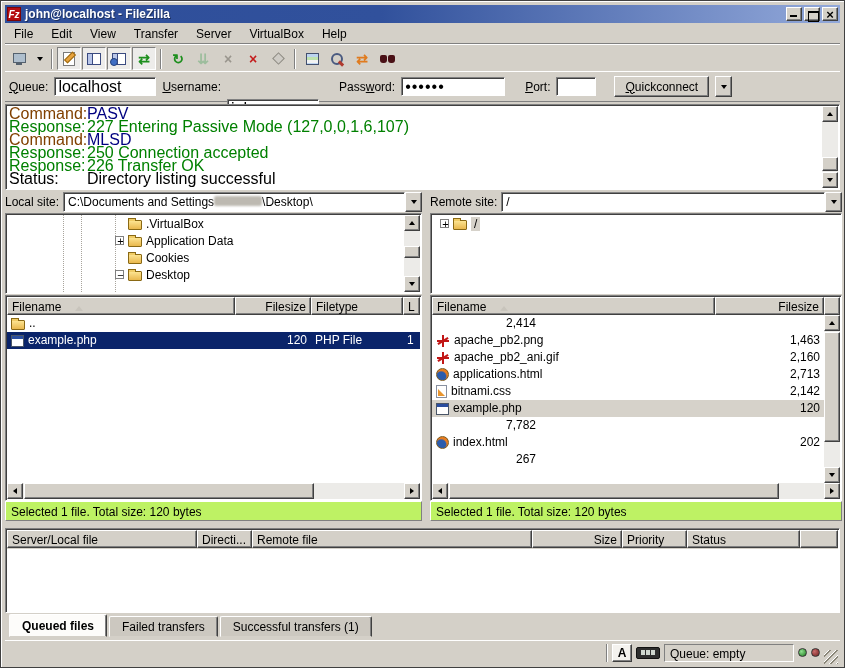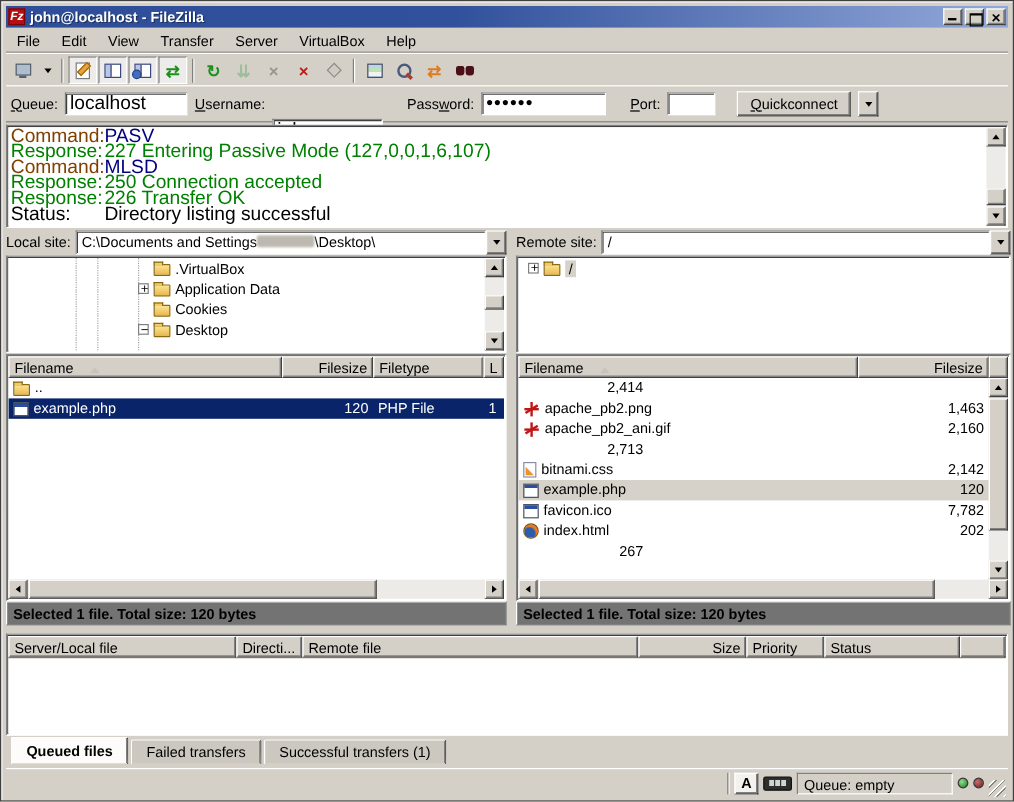--- a/index.html
+++ b/index.html
@@ -145,21 +145,21 @@
   .fi { flex:none; }
   .icon-apache { position:relative; width:14px; height:14px; background:linear-gradient(#c11616,#c11616) center/12px 2px no-repeat; }
   .icon-apache::before { content:""; position:absolute; left:6px; top:1px; width:2px; height:12px; background:#c11616; }
   .icon-apache::after { content:""; position:absolute; left:6px; top:1px; width:2px; height:12px; background:#c11616; transform:rotate(58deg); }
   .icon-ff { width:13px; height:13px; border-radius:50%; border:1px solid #7a5a20; background:radial-gradient(circle at 38% 68%, #2b5cad 0 44%, #e87c1e 58%); }
   .icon-doc { position:relative; width:11px; height:13px; background:#fff; border:1px solid #8890a0; }
   .icon-doc::after { content:""; position:absolute; left:1px; bottom:1px; width:0; height:0; border-left:7px solid #e8952f; border-top:7px solid transparent; }
   .icon-win { width:13px; height:12px; background:linear-gradient(#2b4ea0 0 3px, #fff 3px); border:1px solid #4a5668; }
 
   
-  .statusline { position:absolute; top:500px; height:20px; padding:3px 0 0 5px; border:1px solid; border-color:#fff #808080 #808080 #fff; background:#737373; white-space:nowrap; overflow:hidden;font-weight:bold; }
+  .statusline { position:absolute; top:500px; height:20px; padding:3px 0 0 5px; border:1px solid; border-color:#fff #808080 #808080 #fff; background:#bef264; white-space:nowrap; overflow:hidden; }
   #local-status { left:4px; width:417px; }
   #remote-status { left:429px; width:412px; }
 
   
   #queue { position:absolute; left:4px; top:527px; right:4px; height:85px; }
   #queue-hdr { position:absolute; left:1px; right:1px; top:1px; height:19px; display:flex; background:#d4d0c8; }
   #queue-body { position:absolute; left:1px; right:1px; top:20px; bottom:1px; background:#fff; }
   .qc0{width:190px;} .qc1{width:55px;} .qc2{width:280px;} .qc3{width:90px;} .qc4{width:65px;} .qc5{width:113px;} .qc6{flex:1;}
 
   
@@ -436,41 +436,41 @@
         <span class="fcell fright rc-size">1,463</span>
       </div>
       <div class="frow">
         <span class="fcell fname rc-name">
             <span class="fi icon-apache"></span>
             <span>apache_pb2_ani.gif</span>
           </span>
         <span class="fcell fright rc-size">2,160</span>
       </div>
       <div class="frow">
+        <span class="fcell fname rc-name">
+            <span class="fi icon-ff"></span>
+            <span>applications.html</span>
+          </span>
         <span class="fcell fright rc-size">2,713</span>
       </div>
       <div class="frow">
         <span class="fcell fname rc-name">
             <span class="fi icon-doc"></span>
             <span>bitnami.css</span>
           </span>
         <span class="fcell fright rc-size">2,142</span>
       </div>
       <div class="frow sel-row-grey">
         <span class="fcell fname rc-name">
             <span class="fi icon-win"></span>
             <span>example.php</span>
           </span>
         <span class="fcell fright rc-size">120</span>
       </div>
       <div class="frow">
-        <span class="fcell fname rc-name">
-            <span class="fi icon-win"></span>
-            <span>favicon.ico</span>
-          </span>
         <span class="fcell fright rc-size">7,782</span>
       </div>
       <div class="frow">
         <span class="fcell fname rc-name">
             <span class="fi icon-ff"></span>
             <span>index.html</span>
           </span>
         <span class="fcell fright rc-size">202</span>
       </div>
       <div class="frow">

